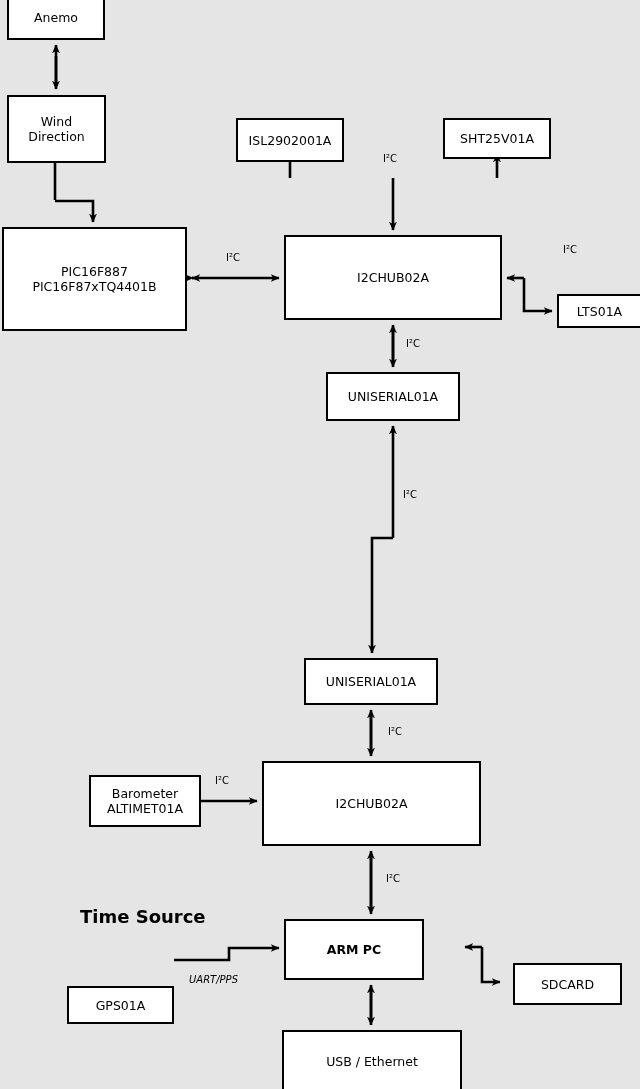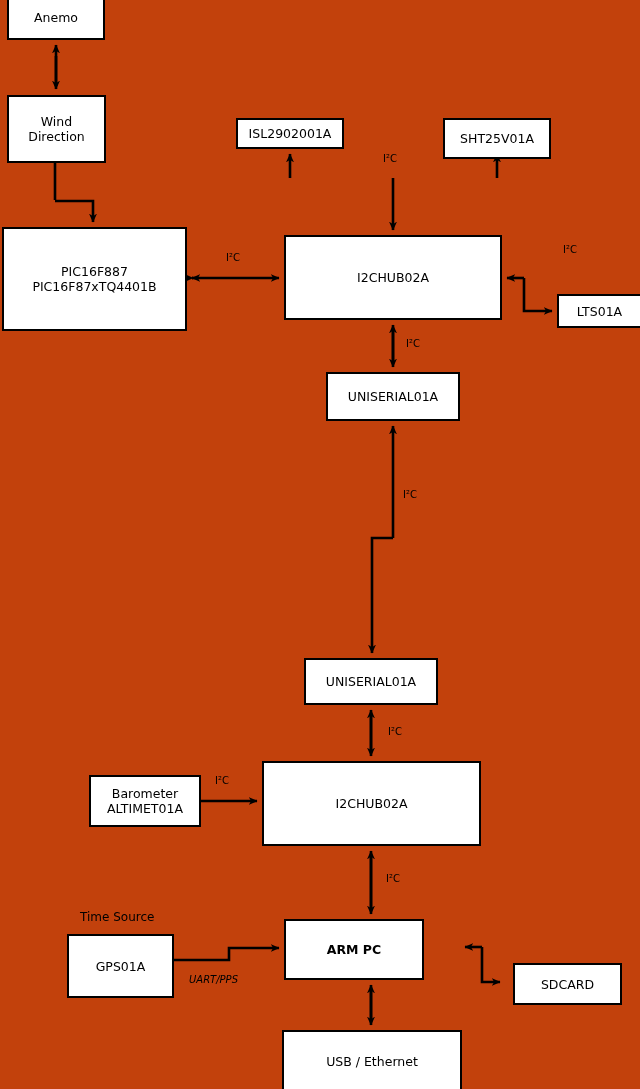--- a/index.html
+++ b/index.html
@@ -5,21 +5,21 @@
   html,body{margin:0;padding:0;background:#ffffff;}
   body{
     font-family:"DejaVu Sans","Liberation Sans",sans-serif;
     color:#000000;
   }
   #canvas{
     position:relative;
     width:640px;
     height:1089px;
     overflow:hidden;
-    background:#c2410c;
+    background:#e5e5e5;
   }
   #svg-layer{
     position:absolute;
     left:0; top:0;
     width:640px; height:1089px;
   }
   .node{
     position:absolute;
     box-sizing:border-box;
     border:2px solid #000000;
@@ -38,25 +38,26 @@
     position:absolute;
     font-size:10px;
     line-height:13px;
     color:#000000;
     z-index:4;
     white-space:nowrap;
     background:transparent;
   }
   .free-label{
     position:absolute;
-    font-size:12px;
+    font-size:18px;
     line-height:14px;
     color:#000000;
     z-index:4;
     white-space:nowrap;
+    font-weight:bold;
   }
 </style>
 </head>
 <body>
 
 <div id="canvas">
 
   <svg id="svg-layer" viewBox="0 0 640 1089" xmlns="http://www.w3.org/2000/svg">
     <defs>
       <marker id="ah" markerWidth="10" markerHeight="10" refX="8.4" refY="4" orient="auto" markerUnits="userSpaceOnUse">
@@ -109,40 +110,40 @@
   </svg>
 
   <div class="node" style="left:7px;  top:-6px;  width:98px;  height:46px;">Anemo</div>
 
   <div class="node" style="left:7px;  top:95px;  width:99px;  height:68px;">Wind
 Direction</div>
 
   <div class="node" style="left:2px;  top:227px; width:185px; height:104px;">PIC16F887
 PIC16F87xTQ4401B</div>
 
-  <div class="node" style="left:236px;top:118px; width:108px; height:31px;">ISL2902001A</div>
+  <div class="node" style="left:236px;top:118px; width:108px; height:44px;">ISL2902001A</div>
 
   <div class="node" style="left:443px;top:118px; width:108px; height:41px;">SHT25V01A</div>
 
   <div class="node" style="left:284px;top:235px; width:218px; height:85px;">I2CHUB02A</div>
 
   <div class="node" style="left:557px;top:294px; width:85px;  height:34px;">LTS01A</div>
 
   <div class="node" style="left:326px;top:372px; width:134px; height:49px;">UNISERIAL01A</div>
 
   <div class="node" style="left:304px;top:658px; width:134px; height:47px;">UNISERIAL01A</div>
 
   <div class="node" style="left:262px;top:761px; width:219px; height:85px;">I2CHUB02A</div>
 
   <div class="node" style="left:89px; top:775px; width:112px; height:52px;">Barometer
 ALTIMET01A</div>
 
   <div class="node" style="left:284px;top:919px; width:140px; height:61px;font-weight:bold;">ARM PC</div>
 
-  <div class="node" style="left:67px; top:934px; width:107px; height:64px;">GPS01A</div>
+  <div class="node" style="left:67px; top:986px; width:107px; height:38px;">GPS01A</div>
 
   <div class="node" style="left:505px;top:963px; width:109px; height:42px;margin-left:8px;">SDCARD</div>
 
   <div class="node" style="left:282px;top:1030px;width:180px; height:62px;">USB / Ethernet</div>
 
   <div class="edge-label" style="left:383px;top:152px;">I²C</div>
 
   <div class="edge-label" style="left:226px;top:251px;">I²C</div>
 
   <div class="edge-label" style="left:563px;top:243px;">I²C</div>

